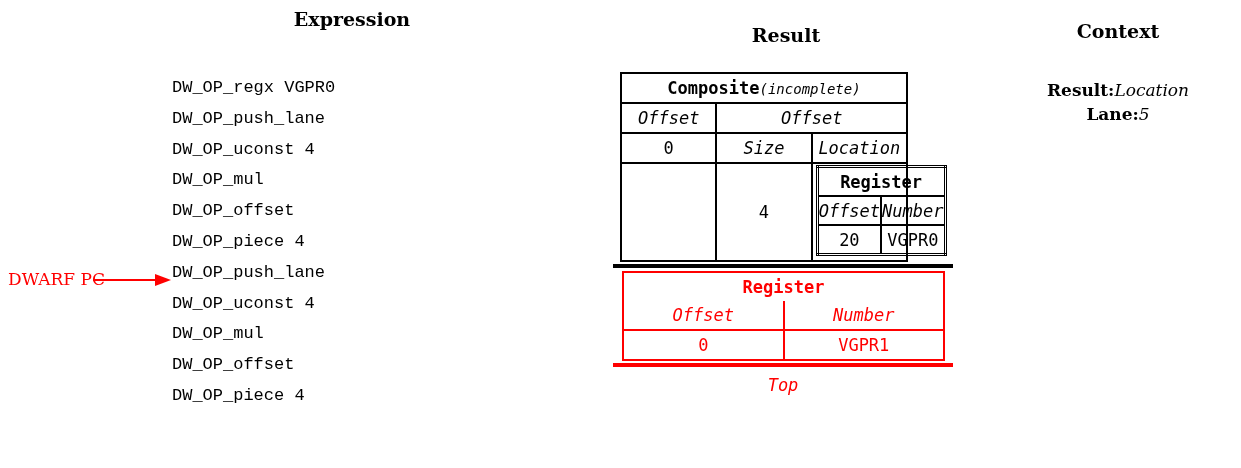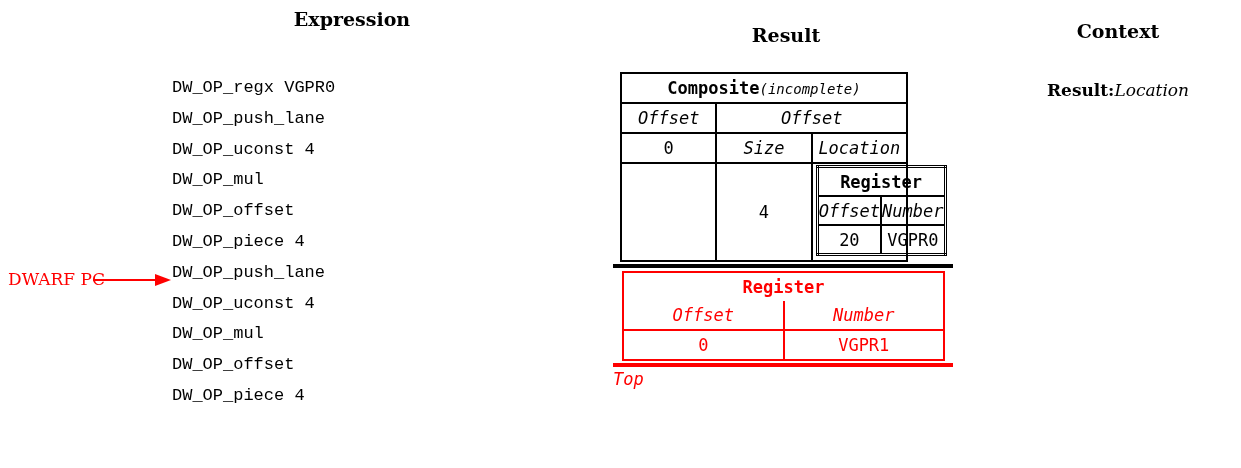--- a/index.html
+++ b/index.html
@@ -147,25 +147,26 @@
 
   .top-rule {
     width: 340px;
     height: 0;
     border-top: 3px solid #ff0000;
     border-bottom: 1px solid #ff0000;
     margin-top: 2px;
   }
   #top-label {
     width: 340px;
+    text-align: center;
     font-family: "DejaVu Sans Mono", monospace;
     font-style: italic;
     font-size: 17px;
     color: #ff0000;
-    margin-top: 2px;
+    margin-top: 8px;
   }
 
   
   #context-header { left: 1018px; top: 20px; width: 200px; }
 
   #context-body {
     position: absolute;
     left: 1000px;
     top: 78px;
     width: 236px;
@@ -275,13 +276,16 @@
   </div>
 
 </div>
 
 <div class="col-header" id="context-header">Context</div>
 
 <div id="context-body">
   <div class="ctx-row">
     <span class="ctx-key">Result:</span><span class="ctx-val">Location</span>
   </div>
+  <div class="ctx-row">
+    <span class="ctx-key">Lane:</span><span class="ctx-val">5</span>
+  </div>
 </div>
 
 </body></html>

